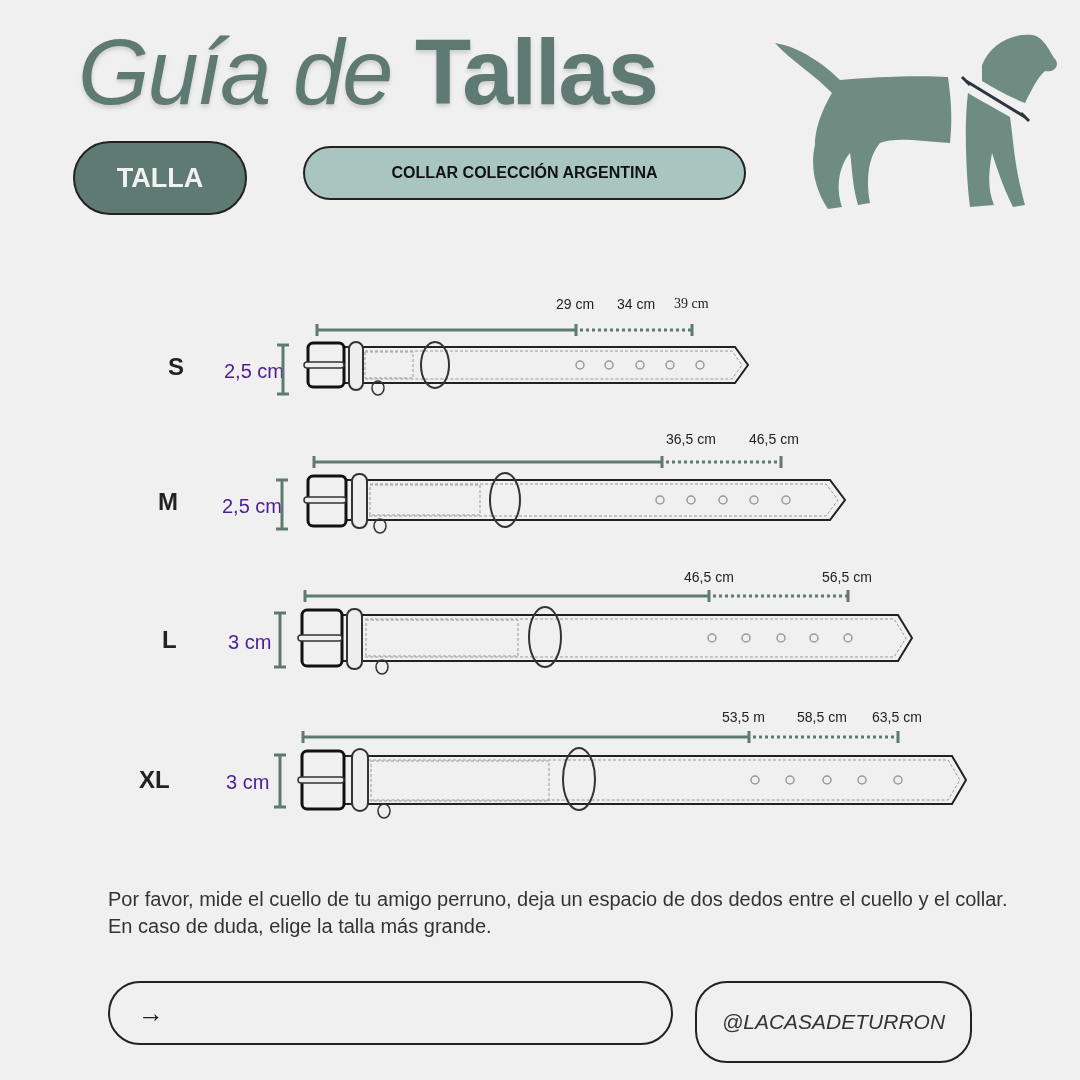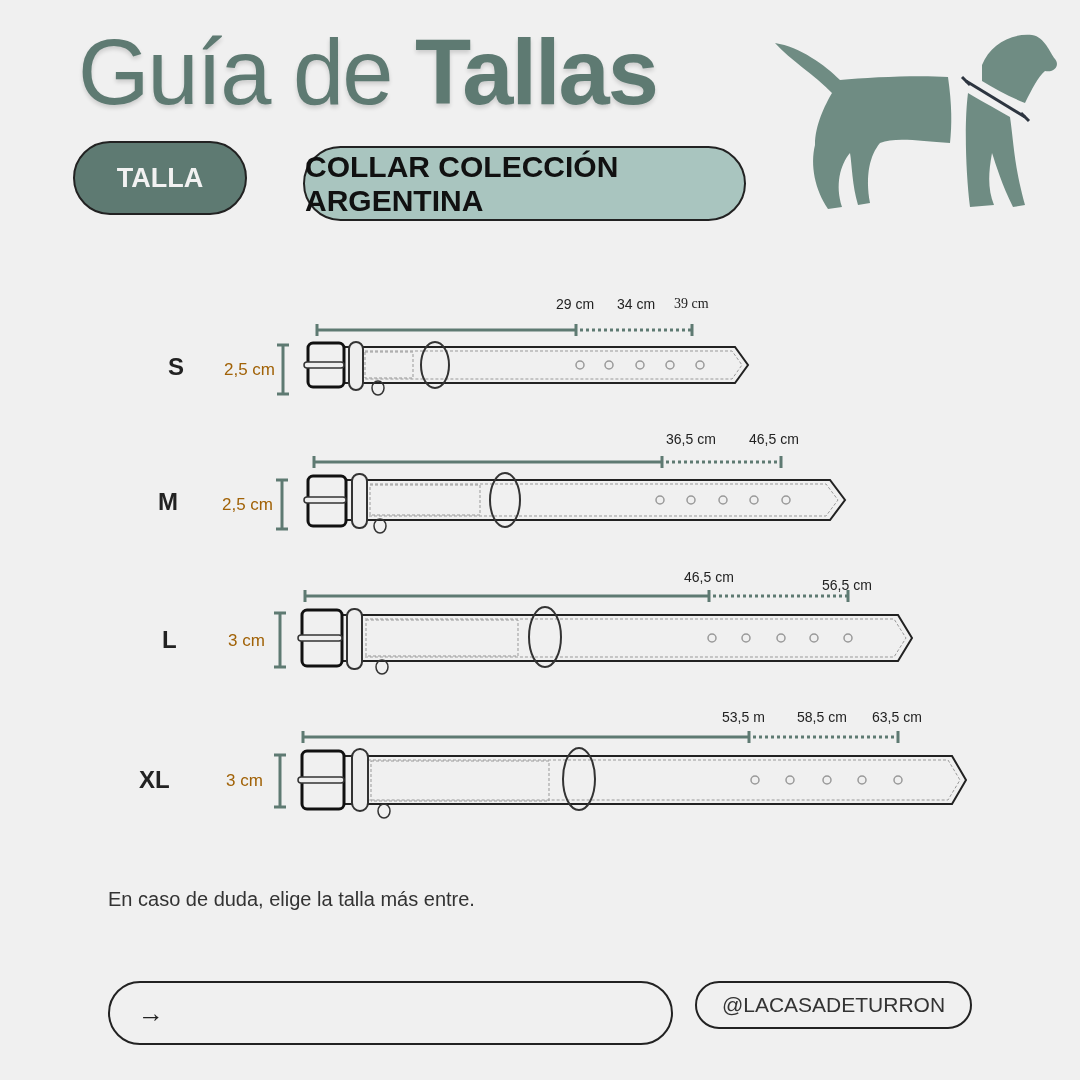--- a/index.html
+++ b/index.html
@@ -1,37 +1,37 @@
 <!DOCTYPE html>
 <html><head>
 <meta charset="utf-8">
 <style>
   html, body { margin:0; padding:0; }
   body { width:1080px; height:1080px; background:#f0f0f0; position:relative; overflow:hidden;
          font-family:"Liberation Sans", sans-serif; color:#222; }
   .title { position:absolute; left:78px; top:22px; font-size:92px; color:#5e7a72; letter-spacing:-2px;
            line-height:1.1; text-shadow:0 3px 4px rgba(0,0,0,0.15); white-space:nowrap; }
-  .title .light { font-weight:400; }
+  .title .light { font-weight:400;font-style:italic; }
   .title .bold { font-weight:700; }
   .pill { position:absolute; border:2px solid #222; border-radius:40px; display:flex; align-items:center;
           justify-content:center; font-weight:700; box-sizing:border-box; }
   .pill-talla { left:73px; top:141px; width:174px; height:74px; background:#5e7a72; color:#f2f2f2; font-size:27px; }
-  .pill-collar { left:303px; top:146px; width:443px; height:75px; background:#a9c5bf; color:#111; font-size:30px; }
+  .pill-collar { left:303px; top:146px; width:443px; height:54px; background:#a9c5bf; color:#111; font-size:16px; }
   .dog { position:absolute; left:770px; top:25px; width:290px; height:190px; }
   .row { position:absolute; left:0; width:1080px; height:140px; }
   .size-label { position:absolute; font-weight:700; font-size:24px; color:#222; }
-  .width-label { position:absolute; font-size:17px; color:#a16207; }
+  .width-label { position:absolute; font-size:20px; color:#4c1d95; }
   .meas { position:absolute; font-size:14px; color:#222; white-space:nowrap; }
   svg.collar { position:absolute; left:0; top:0; overflow:visible; }
   .note { position:absolute; left:108px; top:886px; width:940px; font-size:20px; line-height:27px; color:#333; }
   .foot-pill { position:absolute; border:2px solid #222; border-radius:32px; box-sizing:border-box;
                display:flex; align-items:center; font-size:21px; color:#333; }
   .foot-left { left:108px; top:981px; width:565px; height:64px; padding-left:28px; }
   .foot-left .arrow { font-size:26px; margin-right:24px; color:#222; }
-  .foot-right { left:695px; top:981px; width:277px; height:48px; justify-content:center; }
+  .foot-right { left:695px; top:981px; width:277px; height:82px; justify-content:center;font-style:italic; }
 </style>
 </head>
 <body>
 
 <div class="title">
   <span class="light">Guía de </span><span class="bold">Tallas</span>
 </div>
 
 <div class="pill pill-talla">
     <span>TALLA</span>
@@ -123,21 +123,21 @@
         <circle cx="786" cy="75" r="4"></circle>
     </g>
   </svg>
 </div>
 
 <div class="row" style="top:563px;">
   <div class="size-label" style="left:162px;top:63px;">L</div>
   <div class="width-label" style="left:228px;top:68px;">3 cm</div>
   <div class="meas" style="left:684px;top:6px;">46,5 cm</div>
   <div class="meas" style="left:754px;top:6px;margin-top:44px;">51,5 cm</div>
-  <div class="meas" style="left:822px;top:14px;">56,5 cm</div>
+  <div class="meas" style="left:822px;top:6px;">56,5 cm</div>
   <svg class="collar" width="1080" height="140">
     <g stroke="#5e7a72" stroke-width="3">
       <line x1="305" y1="33" x2="709" y2="33"></line>
         <line x1="305" y1="27" x2="305" y2="39"></line>
         <line x1="709" y1="27" x2="709" y2="39"></line>
       <line x1="713" y1="33" x2="848" y2="33" stroke-dasharray="3 3"></line>
         <line x1="848" y1="27" x2="848" y2="39"></line>
       <line x1="280" y1="50" x2="280" y2="104"></line>
         <line x1="274" y1="50" x2="286" y2="50"></line>
         <line x1="274" y1="104" x2="286" y2="104"></line>
@@ -189,21 +189,22 @@
       <circle cx="755" cy="77" r="4"></circle>
         <circle cx="790" cy="77" r="4"></circle>
         <circle cx="827" cy="77" r="4"></circle>
         <circle cx="862" cy="77" r="4"></circle>
         <circle cx="898" cy="77" r="4"></circle>
     </g>
   </svg>
 </div>
 
 <div class="note">
-  <div>En caso de duda, elige la talla más entre.</div>
+  <div>Por favor, mide el cuello de tu amigo perruno, deja un espacio de dos dedos entre el cuello y el collar.</div>
+  <div>En caso de duda, elige la talla más grande.</div>
 </div>
 
 <div class="foot-pill foot-left">
   <span class="arrow">→</span>
 </div>
 <div class="foot-pill foot-right">
   <span>@LACASADETURRON</span>
 </div>
 
 </body></html>

